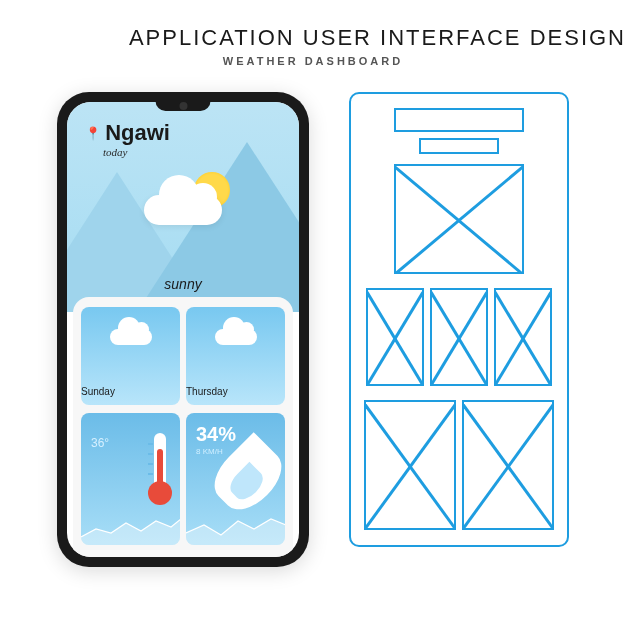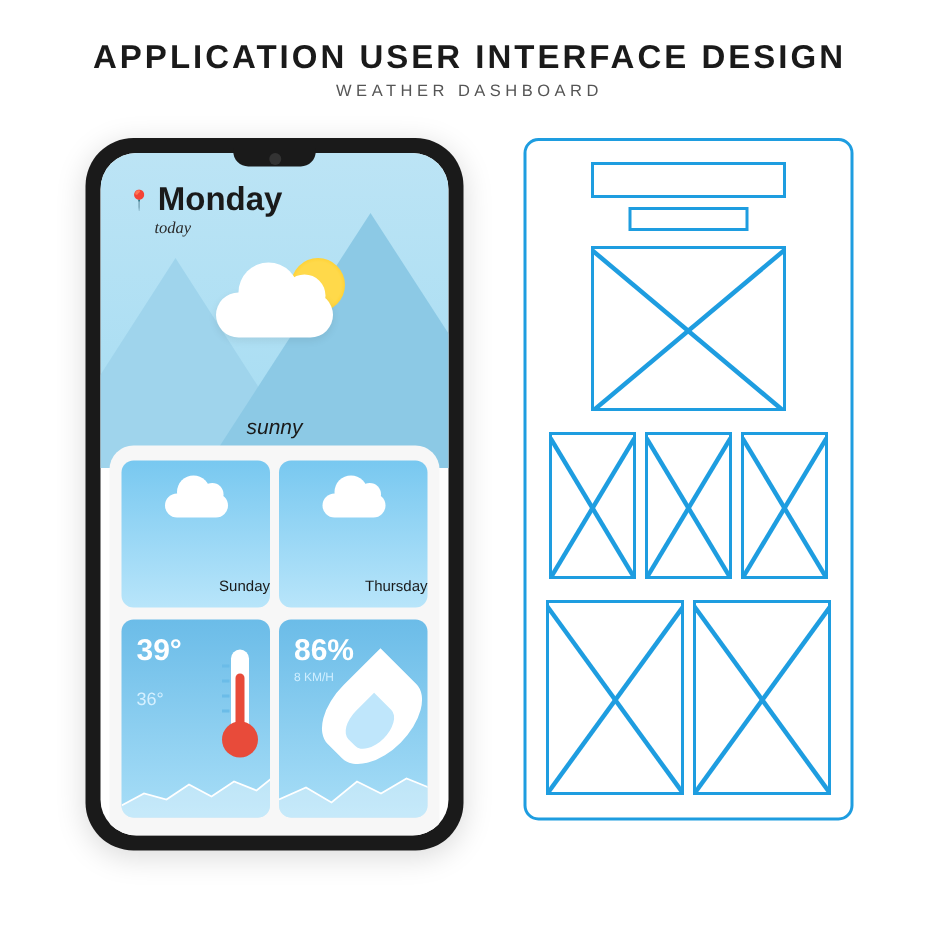--- a/index.html
+++ b/index.html
@@ -1,20 +1,20 @@
 <!DOCTYPE html>
 <html><head>
 <meta charset="utf-8">
 <style>
 * { box-sizing: border-box; margin: 0; padding: 0; }
 body { font-family: Arial, sans-serif; background: #fff; width: 626px; height: 626px; position: relative; }
 
 .header { text-align: center; padding: 25px 0 15px; }
-.header h1 { font-size: 22px; font-weight: 700; letter-spacing: 2px; color: #1a1a1a; }
-.header .sub { font-size: 11px; letter-spacing: 3px; color: #555; margin-top: 4px; }
+.header h1 { font-size: 22px; font-weight: 400; letter-spacing: 2px; color: #1a1a1a; text-align: right; }
+.header .sub { font-size: 11px; letter-spacing: 3px; color: #555; margin-top: 4px; font-weight: bold; }
 
 .content { display: flex; justify-content: center; gap: 40px; padding: 10px 40px; }
 
 
 .phone { width: 252px; height: 475px; background: #1a1a1a; border-radius: 32px; padding: 10px; position: relative; box-shadow: 0 4px 20px rgba(0,0,0,0.15); }
 .phone .notch { position: absolute; top: 7px; left: 50%; transform: translateX(-50%); width: 55px; height: 12px; background: #1a1a1a; border-radius: 0 0 10px 10px; z-index: 10; }
 .phone .notch::after { content: ""; position: absolute; top: 3px; left: 50%; transform: translateX(-50%); width: 8px; height: 8px; background: #333; border-radius: 50%; }
 .screen { width: 100%; height: 100%; background: #fff; border-radius: 24px; overflow: hidden; position: relative; }
 
 
@@ -28,21 +28,21 @@
 .weather-icon { position: absolute; top: 78px; left: 50%; transform: translateX(-50%); }
 .sun { position: absolute; width: 36px; height: 36px; background: radial-gradient(circle, #ffd94a 60%, #ffc107 100%); border-radius: 50%; top: -8px; right: -8px; }
 .cloud { width: 78px; height: 30px; background: #fff; border-radius: 30px; position: relative; margin-top: 15px; box-shadow: 0 2px 6px rgba(0,0,0,0.08); }
 .cloud::before { content: ""; position: absolute; width: 40px; height: 40px; background: #fff; border-radius: 50%; top: -20px; left: 15px; }
 .cloud::after { content: ""; position: absolute; width: 28px; height: 28px; background: #fff; border-radius: 50%; top: -12px; left: 45px; }
 .condition { position: absolute; bottom: 20px; left: 50%; transform: translateX(-50%); font-size: 14px; color: #1a1a1a; font-style: italic; }
 
 
 .panel { position: absolute; top: 195px; left: 6px; right: 6px; bottom: 0; background: #f7f7f7; border-radius: 16px 16px 0 0; padding: 10px 8px; }
 .forecast { display: flex; gap: 6px; }
-.day { flex: 1; background: linear-gradient(180deg, #78c8f0 0%, #b8e5fa 100%); border-radius: 8px; padding: 10px 4px 8px; text-align: right; position: relative; height: 98px; }
+.day { flex: 1; background: linear-gradient(180deg, #78c8f0 0%, #b8e5fa 100%); border-radius: 8px; padding: 10px 4px 8px; text-align: left; position: relative; height: 98px; }
 .day .mini-cloud { width: 42px; height: 16px; background: #fff; border-radius: 16px; margin: 12px auto 0; position: relative; }
 .day .mini-cloud::before { content: ""; position: absolute; width: 22px; height: 22px; background: #fff; border-radius: 50%; top: -12px; left: 8px; }
 .day .mini-cloud::after { content: ""; position: absolute; width: 15px; height: 15px; background: #fff; border-radius: 50%; top: -7px; left: 24px; }
 .day.sun-day .mini-sun { position: absolute; width: 16px; height: 16px; background: #ffd94a; border-radius: 50%; top: 10px; left: 50%; margin-left: 2px; }
 .day-label { position: absolute; bottom: 8px; left: 0; right: 0; font-size: 10px; color: #1a1a1a; }
 
 .stats { display: flex; gap: 6px; margin-top: 8px; }
 .stat { flex: 1; background: linear-gradient(180deg, #6bbce8 0%, #a8def7 100%); border-radius: 8px; padding: 10px; position: relative; height: 132px; overflow: hidden; }
 .stat .big { font-size: 20px; font-weight: 700; color: #fff; }
 .stat .small { font-size: 12px; color: #d5f0ff; margin-top: 13px; }
@@ -87,21 +87,21 @@
 <div class="content">
 
   <div class="phone">
     <div class="notch"></div>
     <div class="screen">
       <div class="hero">
         <div class="mountain m1"></div>
         <div class="mountain m2"></div>
         <div class="location">
           <span class="pin">📍</span>
-          <span>Monday</span>
+          <span>Ngawi</span>
         </div>
         <div class="today">today</div>
         <div class="weather-icon">
           <div class="sun"></div>
           <div class="cloud"></div>
         </div>
         <div class="condition">sunny</div>
       </div>
 
       <div class="panel">
@@ -111,36 +111,35 @@
             <div class="day-label">Sunday</div>
           </div>
           <div class="day">
             <div class="mini-cloud"></div>
             <div class="day-label">Thursday</div>
           </div>
         </div>
 
         <div class="stats">
           <div class="stat">
-            <div class="big">39°</div>
             <div class="small">36°</div>
             <div class="thermo">
               <div class="fill"></div>
               <div class="tick" style="top:10px"></div>
               <div class="tick" style="top:20px"></div>
               <div class="tick" style="top:30px"></div>
               <div class="tick" style="top:40px"></div>
             </div>
             <svg class="chart" viewBox="0 0 100 34" preserveAspectRatio="none">
               <path d="M0,26 L15,18 L30,22 L45,12 L60,20 L75,10 L90,16 L100,8 L100,34 L0,34 Z" fill="rgba(255,255,255,0.35)"></path>
               <path d="M0,26 L15,18 L30,22 L45,12 L60,20 L75,10 L90,16 L100,8" stroke="#fff" stroke-width="1.2" fill="none"></path>
             </svg>
           </div>
           <div class="stat">
-            <div class="big">86%</div>
+            <div class="big">34%</div>
             <div class="unit">8 KM/H</div>
             <div class="drop">
                 <div class="inner"></div>
               </div>
             <svg class="chart" viewBox="0 0 100 34" preserveAspectRatio="none">
               <path d="M0,22 L18,14 L35,24 L52,10 L68,18 L85,8 L100,14 L100,34 L0,34 Z" fill="rgba(255,255,255,0.35)"></path>
               <path d="M0,22 L18,14 L35,24 L52,10 L68,18 L85,8 L100,14" stroke="#fff" stroke-width="1.2" fill="none"></path>
             </svg>
           </div>
         </div>

